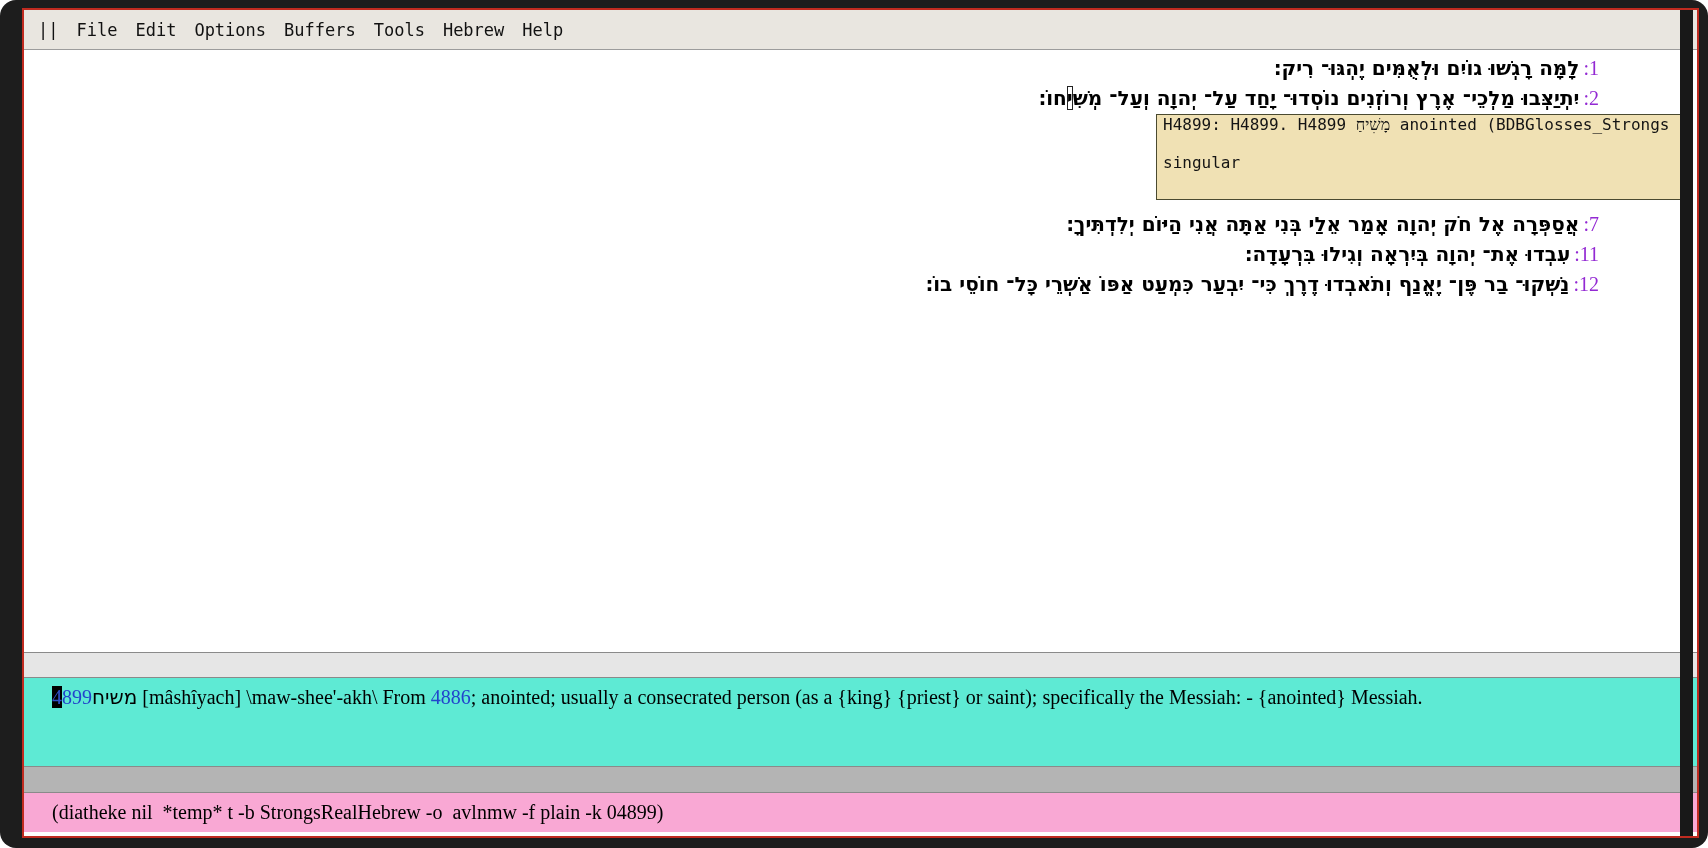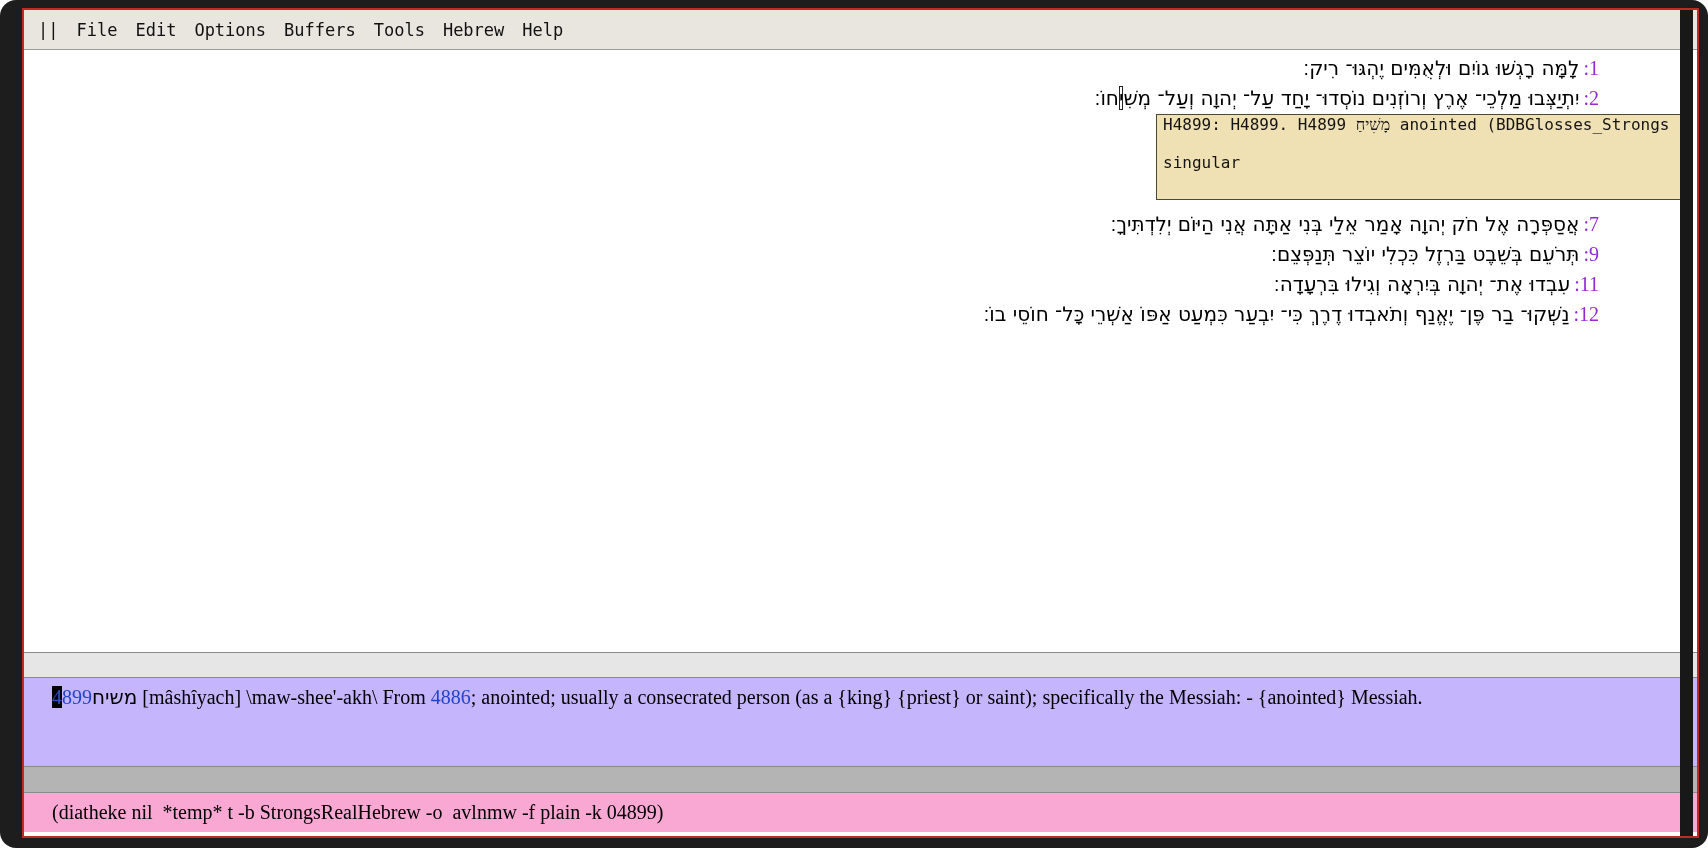--- a/index.html
+++ b/index.html
@@ -9,37 +9,37 @@
   
   .menubar{position:absolute;left:0;top:0;width:100%;height:40px;background:#e9e6e0;border-bottom:1px solid #9c9c9c;
            display:flex;align-items:center;gap:18px;padding-left:14px;box-sizing:border-box;
            font-family:"DejaVu Sans Mono",monospace;font-size:17px;color:#111;}
   .menu-item{white-space:pre;cursor:default;}
   
   .main{position:absolute;left:0;top:41px;width:100%;height:601px;background:#ffffff;overflow:hidden;}
   .verses{position:absolute;left:0;top:0;right:13px;bottom:0;padding-right:85px;padding-top:2px;}
   .verse-line{height:30px;line-height:30px;direction:rtl;text-align:right;white-space:nowrap;}
   .vref{color:#9329d3;font-size:20px;}
-  .vtext{font-family:"DejaVu Sans",sans-serif;font-size:20px;color:#000;}
+  .vtext{font-family:"DejaVu Sans",sans-serif;font-size:20px;color:#000;font-weight:bold;}
   .vgap{height:96px;}
   .hcursor{outline:1.5px solid #222;outline-offset:-1px;}
   
   .tooltip{position:absolute;left:1132px;top:63px;width:535px;height:86px;background:#f0e1b4;border:1px solid #4a4a30;
            border-right:none;z-index:2;overflow:hidden;padding:0 6px;box-sizing:border-box;
            font-family:"DejaVu Sans Mono",monospace;font-size:16px;line-height:19px;color:#141414;}
   .tooltip div{white-space:pre;height:19px;}
   
   .edge-strip{position:absolute;top:0;bottom:0;left:1656px;width:13px;background:#181818;z-index:3;}
   
   .modeline{position:absolute;left:0;width:100%;box-sizing:border-box;font-size:19px;color:#000;
             border-top:1px solid #8a8a8a;border-bottom:1px solid #8a8a8a;white-space:pre;overflow:hidden;}
   .ml1{top:642px;height:26px;background:#e6e6e6;line-height:24px;}
   .ml2{top:756px;height:27px;background:#b4b4b4;line-height:25px;}
   
-  .lexbuf{position:absolute;left:0;top:668px;width:100%;height:102px;background:#c4b5fd;overflow:hidden;}
+  .lexbuf{position:absolute;left:0;top:668px;width:100%;height:102px;background:#5eead4;overflow:hidden;}
   .lexline{position:absolute;left:28px;top:6px;right:14px;font-size:20px;line-height:26px;color:#000;
            white-space:pre;overflow:hidden;}
   .lex-cursor{background:#000;color:#3050c8;}
   .lex-num{color:#2244cc;}
   .lexheb{font-family:"DejaVu Sans",sans-serif;}
   
   .minibuf{position:absolute;left:0;top:783px;width:100%;height:39px;background:#f9a8d4;}
   .miniline{position:absolute;left:28px;top:8px;font-size:20px;color:#000;white-space:pre;}
 </style>
 </head>
@@ -58,21 +58,20 @@
       <span class="menu-item">Hebrew</span>
       <span class="menu-item">Help</span>
     </div>
 
     <div class="main">
       <div class="verses">
           <div class="verse-line" dir="rtl"><span class="vref" dir="ltr">:1</span> <span class="vtext">לָמָּה רָגְשׁוּ גוֹיִם וּלְאֻמִּים יֶהְגּוּ־ רִיק׃</span></div>
           <div class="verse-line" dir="rtl"><span class="vref" dir="ltr">:2</span> <span class="vtext">יִתְיַצְּבוּ מַלְכֵי־ אֶרֶץ וְרוֹזְנִים נוֹסְדוּ־ יָחַד עַל־ יְהוָה וְעַל־ מְשִׁ<span class="hcursor">י</span>חוֹ׃</span></div>
           <div class="vgap"></div>
           <div class="verse-line" dir="rtl"><span class="vref" dir="ltr">:7</span> <span class="vtext">אֲסַפְּרָה אֶל חֹק יְהוָה אָמַר אֵלַי בְּנִי אַתָּה אֲנִי הַיּוֹם יְלִדְתִּיךָ׃</span></div>
-          <div class="verse-line" dir="rtl"><span class="vref" dir="ltr">:9</span> <span class="vtext">תְּרֹעֵם בְּשֵׁבֶט בַּרְזֶל כִּכְלִי יוֹצֵר תְּנַפְּצֵם׃</span></div>
           <div class="verse-line" dir="rtl"><span class="vref" dir="ltr">:11</span> <span class="vtext">עִבְדוּ אֶת־ יְהוָה בְּיִרְאָה וְגִילוּ בִּרְעָדָה׃</span></div>
           <div class="verse-line" dir="rtl"><span class="vref" dir="ltr">:12</span> <span class="vtext">נַשְּׁקוּ־ בַר פֶּן־ יֶאֱנַף וְתֹאבְדוּ דֶרֶךְ כִּי־ יִבְעַר כִּמְעַט אַפּוֹ אַשְׁרֵי כָּל־ חוֹסֵי בוֹ׃</span></div>
         </div>
 
       <div class="tooltip">
         <div>H4899: H4899. H4899 מָשִׁיחַ anointed (BDBGlosses_Strongs</div>
         <div></div>
         <div>singular</div>
       </div>
     </div>

